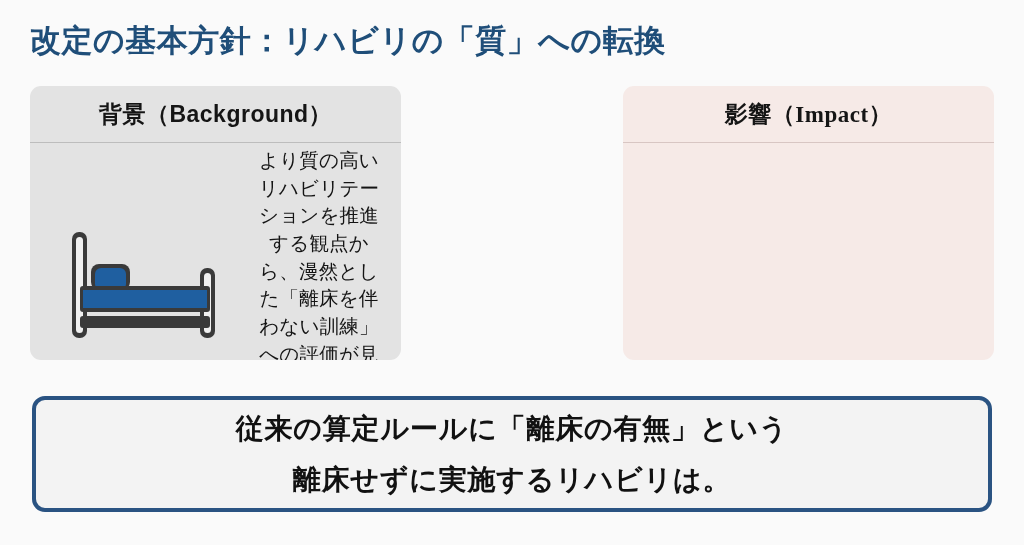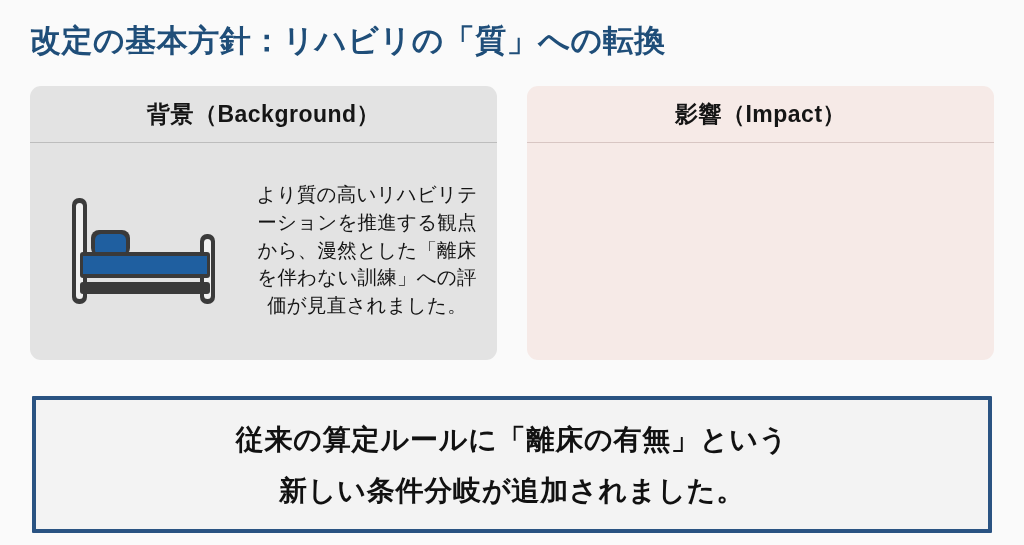--- a/index.html
+++ b/index.html
@@ -43,30 +43,30 @@
     position: absolute;
     left: 30px;
     top: 86px;
     width: 964px;
     height: 274px;
     display: flex;
     justify-content: space-between;
   }
 
   .card {
-    width: 467px;
+    width: 371px;
     height: 274px;
     border-radius: 11px;
     box-sizing: border-box;
     display: flex;
     flex-direction: column;
     overflow: hidden;
   }
   .card--background { background: #e3e3e3; }
-  .card--impact     { background: #f6eae7; }
+  .card--impact     { background: #f6eae7; font-family: Liberation Serif, serif; }
 
   .card-header {
     height: 57px;
     flex: 0 0 57px;
     display: flex;
     align-items: center;
     justify-content: center;
     font-size: 23px;
     font-weight: bold;
     color: #151515;
@@ -109,25 +109,25 @@
     padding-right: 2px;
   }
   .hl-red { color: #bc3c30; font-weight: bold; }
 
   
   .banner {
     position: absolute;
     left: 32px;
     top: 396px;
     width: 960px;
-    height: 137px;
+    height: 116px;
     box-sizing: border-box;
     background: #f3f3f3;
     border: 4px solid #2a5382;
-    border-radius: 1px;
+    border-radius: 13px;
     display: flex;
     flex-direction: column;
     align-items: center;
     justify-content: center;
     gap: 16px;
   }
   .banner-line {
     font-size: 28px;
     font-weight: bold;
     color: #111111;
@@ -174,16 +174,16 @@
     </div>
 
     <div class="card card--impact">
       <div class="card-header">影響（Impact）</div>
     </div>
 
   </div>
 
   <div class="banner">
     <div class="banner-line">従来の算定ルールに「離床の有無」という</div>
-    <div class="banner-line">新しい条件分岐が追加されました。</div>
+    <div class="banner-line">離床せずに実施するリハビリは。</div>
   </div>
 
 </div>
 
 </body></html>

